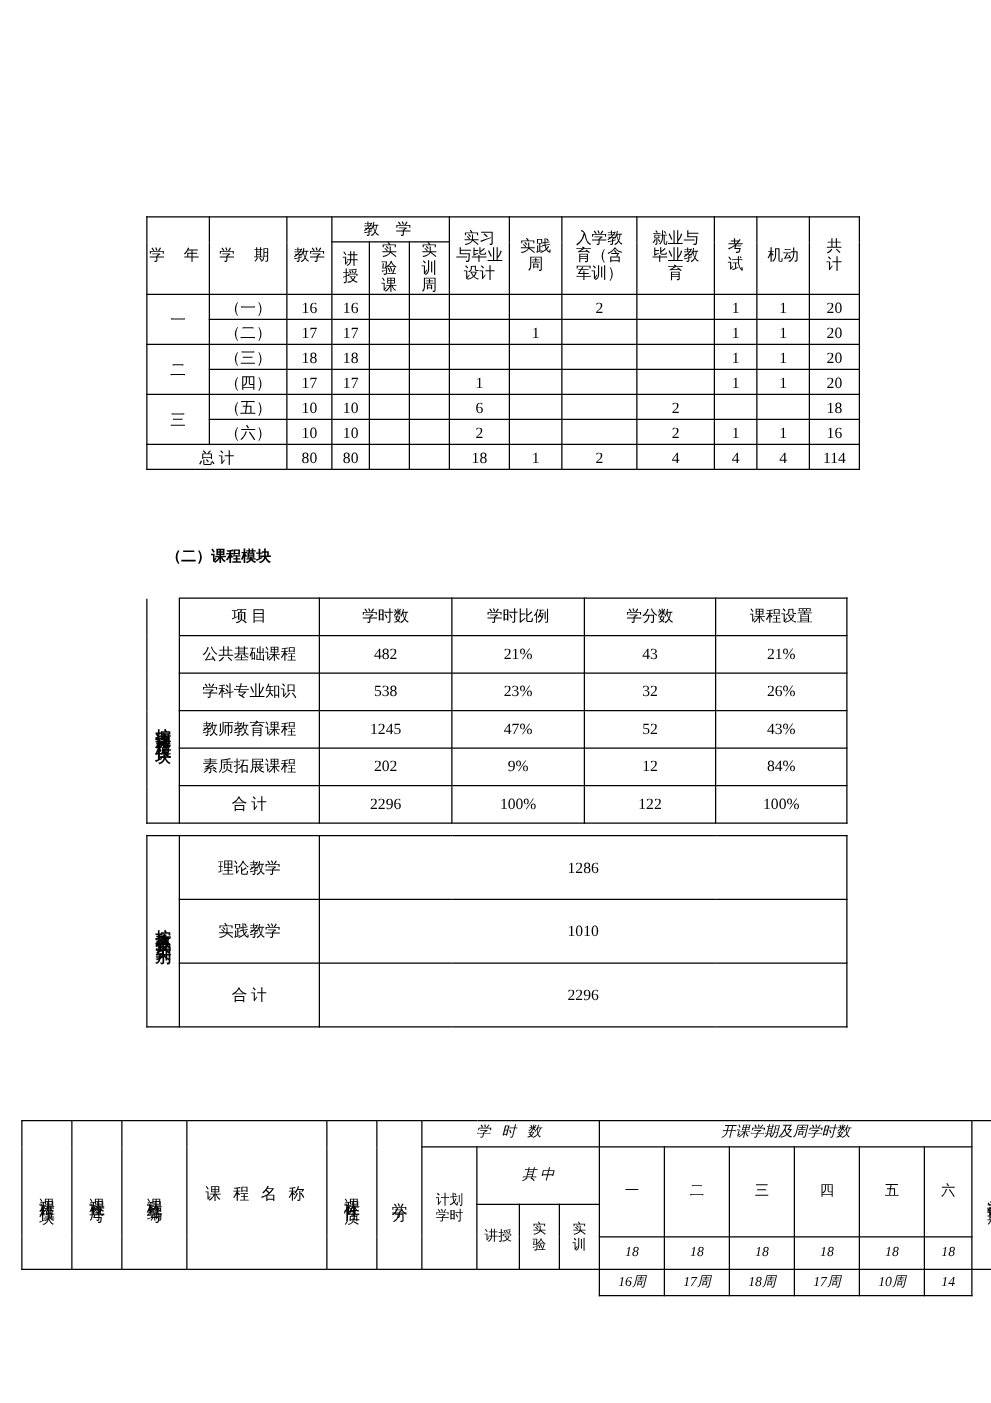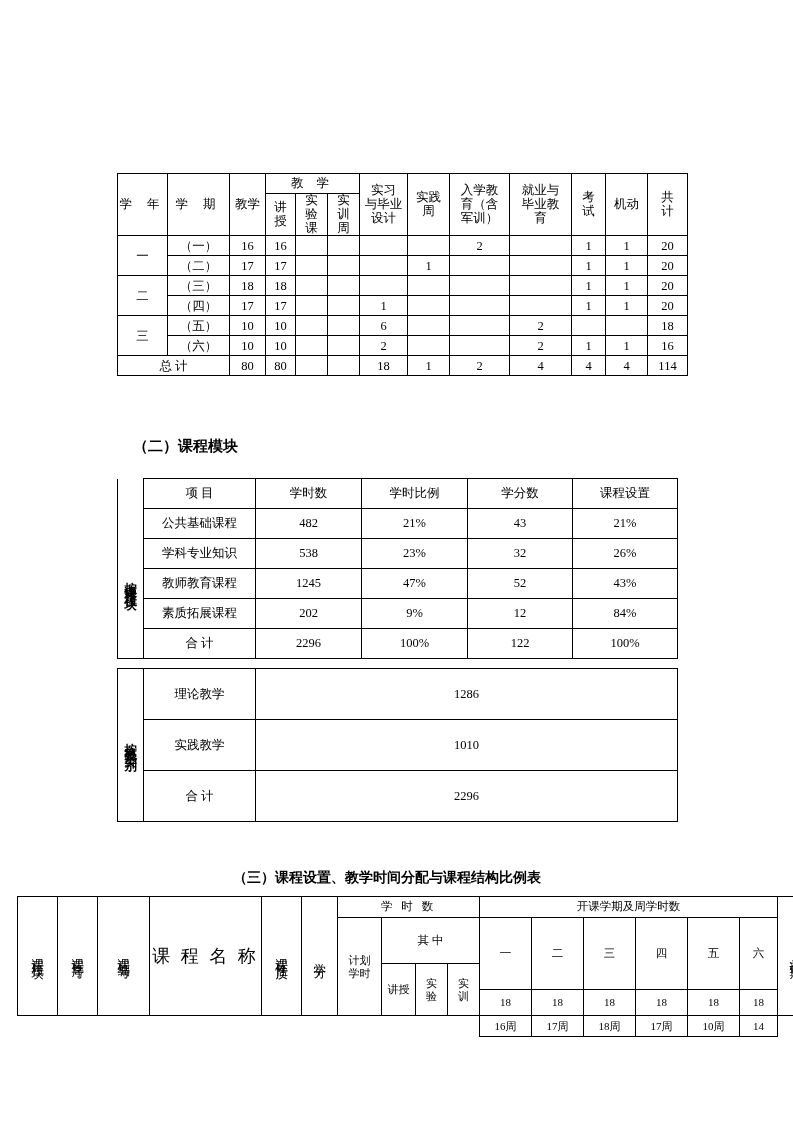--- a/index.html
+++ b/index.html
@@ -46,21 +46,21 @@
   #t1 .hdr{
     font-size:12.5px;
   }
   #t1 .spaced{letter-spacing:6px;}
   .two-line{line-height:1.1;}
   
   #h-ke{
     position:absolute;
     left:133px;
     top:437px;
-    font-size:15px;
+    font-size:12px;
     font-weight:bold;
     font-family:"Liberation Sans", sans-serif;
   }
   
   #t2-wrap{
     position:absolute;
     left:117px;
     top:478px;
   }
   #t2{width:560px;}
@@ -92,21 +92,21 @@
   #t3 td{font-size:11.5px;}
   #t3 .vhead{
     height:118px;
   }
   #t3 .vhead span{
     writing-mode:vertical-rl;
     text-orientation:upright;
     letter-spacing:3px;
     font-size:12.5px;
   }
-  #t3 .rowh{height:20px;}
+  #t3 .rowh{height:20px;font-style:italic;}
   #t3 .small{font-size:11px;text-align:center;}
   .nm{letter-spacing:3px;}
 </style>
 </head>
 <body>
 
 <div class="page">
 
   <div id="t1-wrap">
     <table id="t1">
@@ -344,21 +344,20 @@
         <td colspan="4">1010</td>
       </tr>
       <tr>
         <td style="height:50px">合  计</td>
         <td colspan="4">2296</td>
       </tr>
     </tbody>
       </table>
   </div>
 
-  <div id="h-she">（三）课程设置、教学时间分配与课程结构比例表</div>
 
   <div id="t3-wrap">
     <table id="t3">
       <colgroup>
         <col style="width:40px">
         <col style="width:40px">
         <col style="width:52px">
         <col style="width:112px">
         <col style="width:40px">
         <col style="width:36px">
@@ -373,21 +372,21 @@
         <col style="width:52px">
         <col style="width:38px">
         <col style="width:36px">
 
       </colgroup>
       <tbody>
           <tr>
         <td rowspan="4" class="vhead"><span>课程模块</span></td>
         <td rowspan="4" class="vhead"><span>课程序号</span></td>
         <td rowspan="4" class="vhead"><span>课程编号</span></td>
-        <td rowspan="4"><span class="nm" style="font-size:18px">课 程 名 称</span></td>
+        <td rowspan="4"><span class="nm" style="font-size:13px">课 程 名 称</span></td>
         <td rowspan="4" class="vhead"><span>课程性质</span></td>
         <td rowspan="4" class="vhead"><span>学分</span></td>
         <td colspan="4" class="rowh" style="letter-spacing:3px">学  时  数</td>
         <td colspan="6" class="rowh">开课学期及周学时数</td>
         <td rowspan="4" class="vhead"><span>考试学期</span></td>
 
       </tr>
       <tr>
         <td rowspan="3" class="small">
               <div>计划<br>学时</div>

